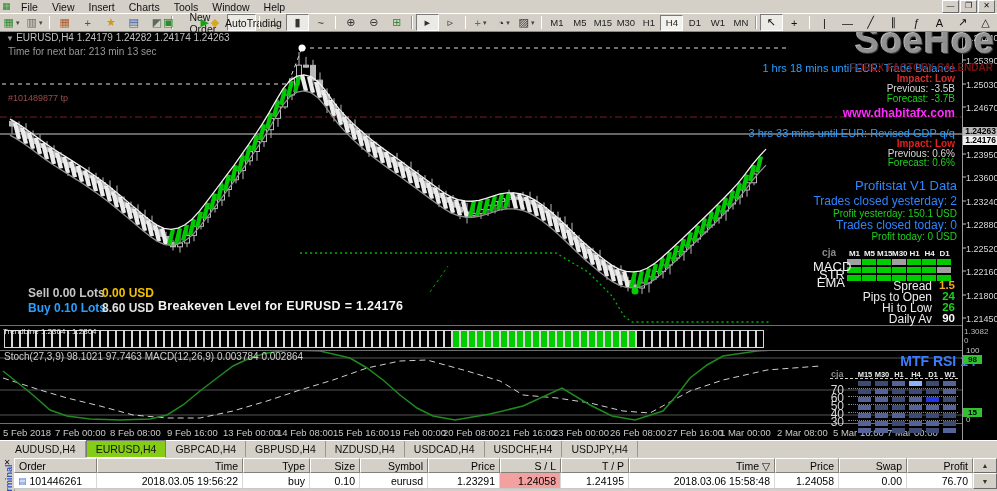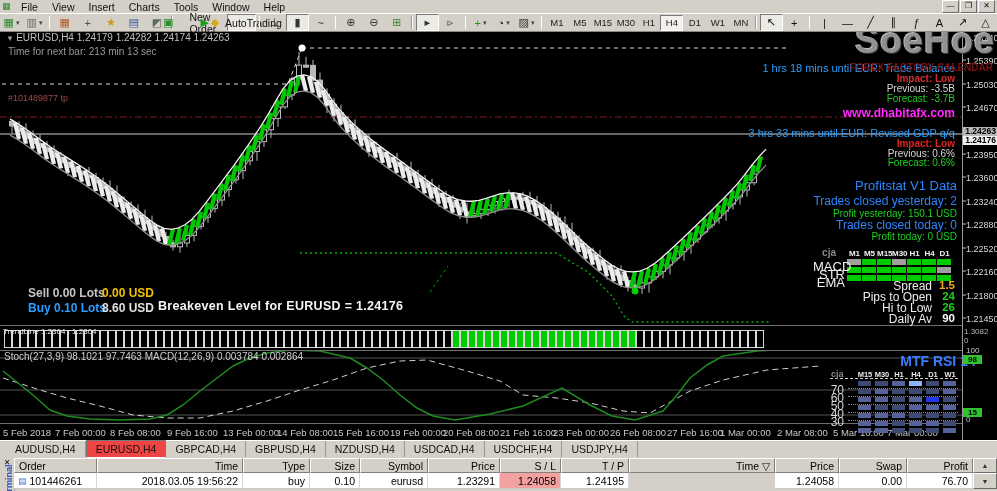--- a/index.html
+++ b/index.html
@@ -45,21 +45,21 @@
   .stat-val{position:absolute;right:42px;font-size:11.5px;font-weight:bold;z-index:3;}
   
   .rsi-col{position:absolute;width:18px;text-align:center;font-size:7.5px;font-weight:bold;color:#e8e8e8;z-index:3;}
   .rsi-lev{position:absolute;left:824px;width:20px;text-align:right;font-size:12px;color:#d8d8d8;z-index:3;}
   .rsi-line{position:absolute;height:0;border-top:1px dotted #8a8a8a;z-index:2;}
   .rsi-bar{position:absolute;width:13px;height:5px;z-index:2;}
   
   #tabbar{position:absolute;left:0;top:440px;width:997px;height:18px;background:#d4d0c8;
           border-top:1px solid #fff;display:flex;align-items:flex-end;z-index:5;padding-left:6px;box-sizing:border-box;}
   .tab{padding:2px 9px 2px;font-size:10.5px;color:#111;border-right:1px solid #9a968e;margin-bottom:1px;}
-  .tab.active{background:#ef4444;border:1px solid #7a7a7a;border-bottom:1px solid #fff;margin-bottom:0;}
+  .tab.active{background:#84cc16;border:1px solid #7a7a7a;border-bottom:1px solid #fff;margin-bottom:0;}
   
   #termstrip{position:absolute;left:0;top:458px;width:14px;height:33px;background:#d4d0c8;
              border-right:1px solid #9a9a9a;z-index:5;overflow:hidden;}
   #termstrip .x{display:block;text-align:center;font-size:8px;color:#111;line-height:10px;}
   #termstrip .vt{position:absolute;left:-9px;top:20px;transform:rotate(-90deg);font-size:9px;
                  font-weight:bold;color:#3050c8;}
   .th{position:absolute;top:458px;height:15px;background:#d4d0c8;border:1px solid;
       border-color:#fff #82807a #82807a #fff;box-sizing:border-box;font-size:10.5px;color:#000;
       display:flex;align-items:center;justify-content:flex-end;padding:0 4px;z-index:5;}
   .td{position:absolute;top:473px;height:16px;background:#fff;border-right:1px solid #d8d8d8;
@@ -876,20 +876,21 @@
     <div class="td" style="left: 310px; width: 50px;">0.10</div>
     <div class="th" style="left: 360px; width: 68px;">Symbol</div>
     <div class="td" style="left: 360px; width: 68px;">eurusd</div>
     <div class="th" style="left: 428px; width: 72px;">Price</div>
     <div class="td" style="left: 428px; width: 72px;">1.23291</div>
     <div class="th" style="left: 500px; width: 61px;">S / L</div>
     <div class="td" style="left: 500px; width: 61px; background: rgb(242, 160, 160);">1.24058</div>
     <div class="th" style="left: 561px; width: 68px;">T / P</div>
     <div class="td" style="left: 561px; width: 68px;">1.24195</div>
     <div class="th" style="left: 629px; width: 146px;">Time ▽</div>
+    <div class="td" style="left: 629px; width: 146px;">2018.03.06 15:58:48</div>
     <div class="th" style="left: 775px; width: 64px;">Price</div>
     <div class="td" style="left: 775px; width: 64px;">1.24058</div>
     <div class="th" style="left: 839px; width: 68px;">Swap</div>
     <div class="td" style="left: 839px; width: 68px;">0.00</div>
     <div class="th" style="left: 907px; width: 66px;">Profit</div>
     <div class="td" style="left: 907px; width: 66px;">76.70</div>
     <div class="scrollbtn" style="top: 458px;">▲</div>
     <div class="scrollbtn" style="top: 473px; height: 16px;">▼</div>
   </div>
 

